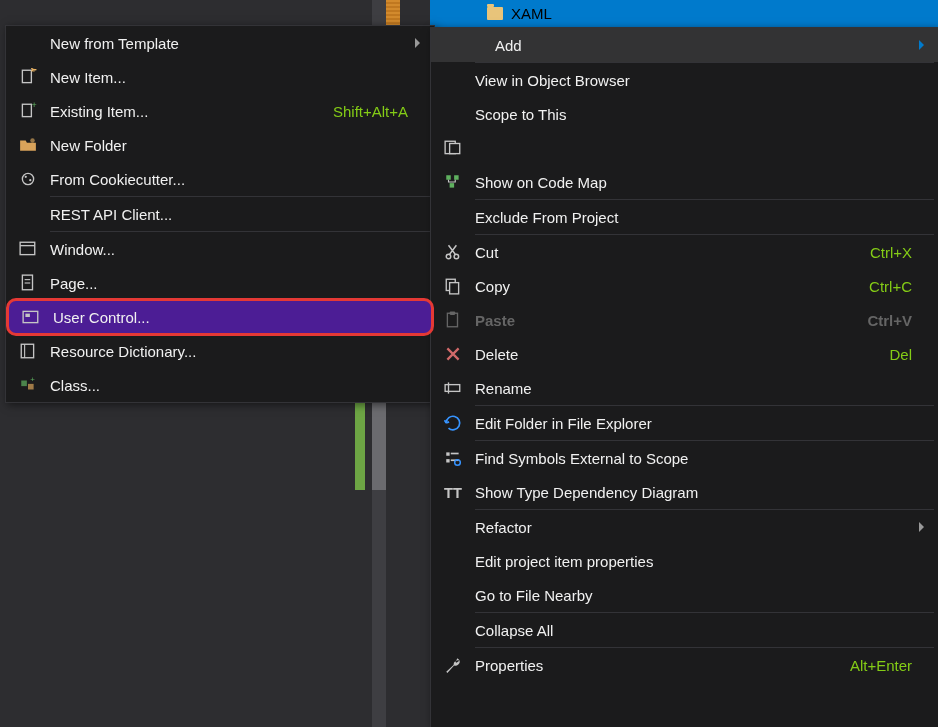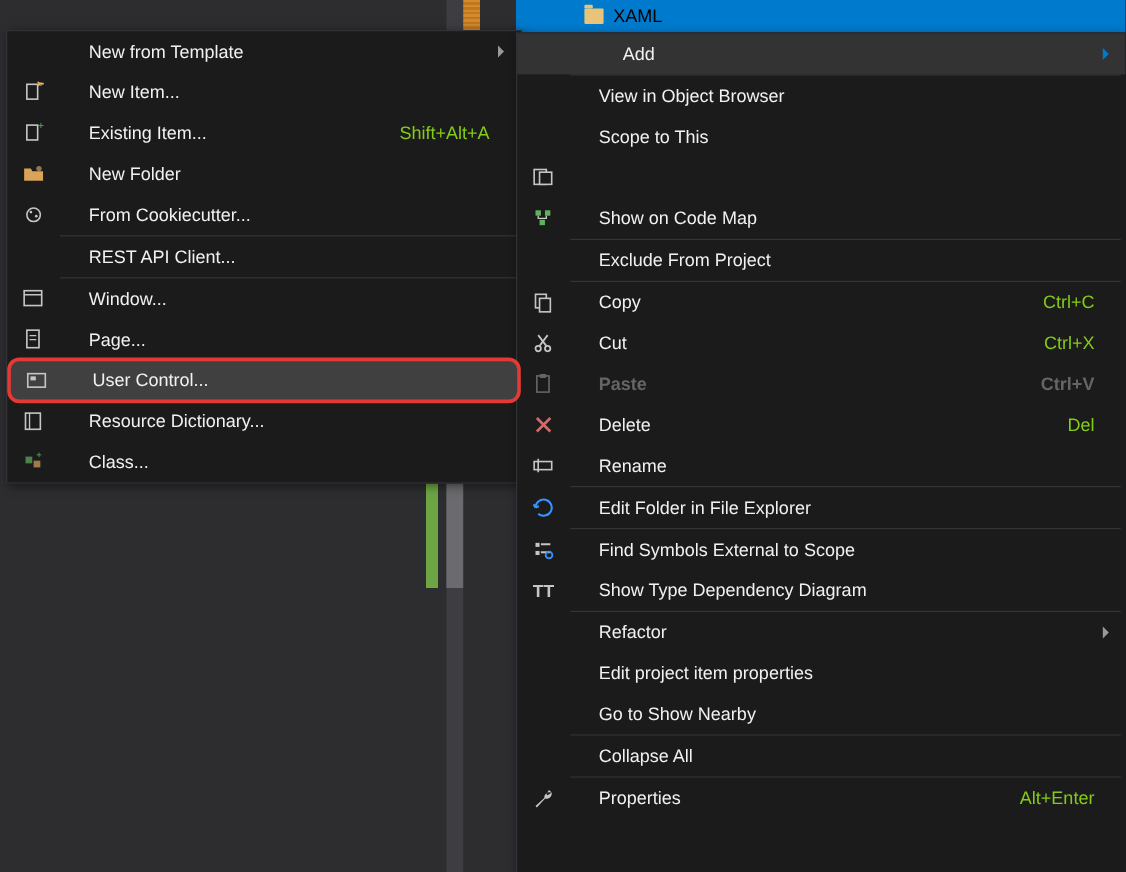--- a/index.html
+++ b/index.html
@@ -114,33 +114,32 @@
     .menu-item.hover {
       background: #333334;
       padding-left: 20px;
     }
     .menu-item.highlighted {
       border: 3px solid #e53935;
       border-radius: 10px;
       height: 38px;
       margin: -2px 0;
       z-index: 5;
-      background: #404040;
+      background: #4c1d95;
     }
     .menu-item .icon-slot {
       width: 44px;
       display: flex;
       justify-content: center;
       align-items: center;
       flex-shrink: 0;
     }
     .menu-item .label {
       flex: 1;
       white-space: nowrap;
-      margin-left: 24px;
     }
     .menu-item .shortcut {
       color: #84cc16;
       padding-right: 18px;
     }
     .menu-item.disabled .label,
     .menu-item.disabled .shortcut {
       color: #656565;
       font-weight: bold;
     }
@@ -313,37 +312,37 @@
     </div>
     <div class="separator"></div>
     <div class="menu-item">
       <span class="icon-slot"></span>
       <span class="label">Exclude From Project</span>
     </div>
     <div class="separator"></div>
     <div class="menu-item">
       <span class="icon-slot">
         <span class="ico"><svg viewBox="0 0 16 16">
-            <rect x="2" y="2" width="8" height="10" fill="none" stroke="#c5c5c5" stroke-width="1.2"></rect>
-            <rect x="5" y="5" width="8" height="10" fill="#1b1b1c" stroke="#c5c5c5" stroke-width="1.2"></rect>
-          </svg></span>
-      </span>
-      <span class="label">Copy</span>
-      <span class="shortcut">Ctrl+C</span>
-    </div>
-    <div class="menu-item">
-      <span class="icon-slot">
-        <span class="ico"><svg viewBox="0 0 16 16">
             <circle cx="4" cy="12" r="2" fill="none" stroke="#c5c5c5" stroke-width="1.3"></circle>
             <circle cx="11" cy="12" r="2" fill="none" stroke="#c5c5c5" stroke-width="1.3"></circle>
             <path d="M5 10L11 2M10 10L4 2" stroke="#c5c5c5" stroke-width="1.3"></path>
           </svg></span>
       </span>
       <span class="label">Cut</span>
       <span class="shortcut">Ctrl+X</span>
+    </div>
+    <div class="menu-item">
+      <span class="icon-slot">
+        <span class="ico"><svg viewBox="0 0 16 16">
+            <rect x="2" y="2" width="8" height="10" fill="none" stroke="#c5c5c5" stroke-width="1.2"></rect>
+            <rect x="5" y="5" width="8" height="10" fill="#1b1b1c" stroke="#c5c5c5" stroke-width="1.2"></rect>
+          </svg></span>
+      </span>
+      <span class="label">Copy</span>
+      <span class="shortcut">Ctrl+C</span>
     </div>
     <div class="menu-item disabled">
       <span class="icon-slot">
         <span class="ico"><svg viewBox="0 0 16 16">
             <rect x="3" y="2" width="9" height="12" fill="none" stroke="#656565" stroke-width="1.2"></rect>
             <rect x="5" y="0.5" width="5" height="3" fill="#656565" rx="1"></rect>
           </svg></span>
       </span>
       <span class="label">Paste</span>
       <span class="shortcut">Ctrl+V</span>
@@ -403,21 +402,21 @@
       <span class="icon-slot"></span>
       <span class="label">Refactor</span>
       <span class="arrow normal"></span>
     </div>
     <div class="menu-item">
       <span class="icon-slot"></span>
       <span class="label">Edit project item properties</span>
     </div>
     <div class="menu-item">
       <span class="icon-slot"></span>
-      <span class="label">Go to Show Nearby</span>
+      <span class="label">Go to File Nearby</span>
     </div>
     <div class="separator"></div>
     <div class="menu-item">
       <span class="icon-slot"></span>
       <span class="label">Collapse All</span>
     </div>
     <div class="separator"></div>
     <div class="menu-item">
       <span class="icon-slot">
         <span class="ico"><svg viewBox="0 0 16 16">

